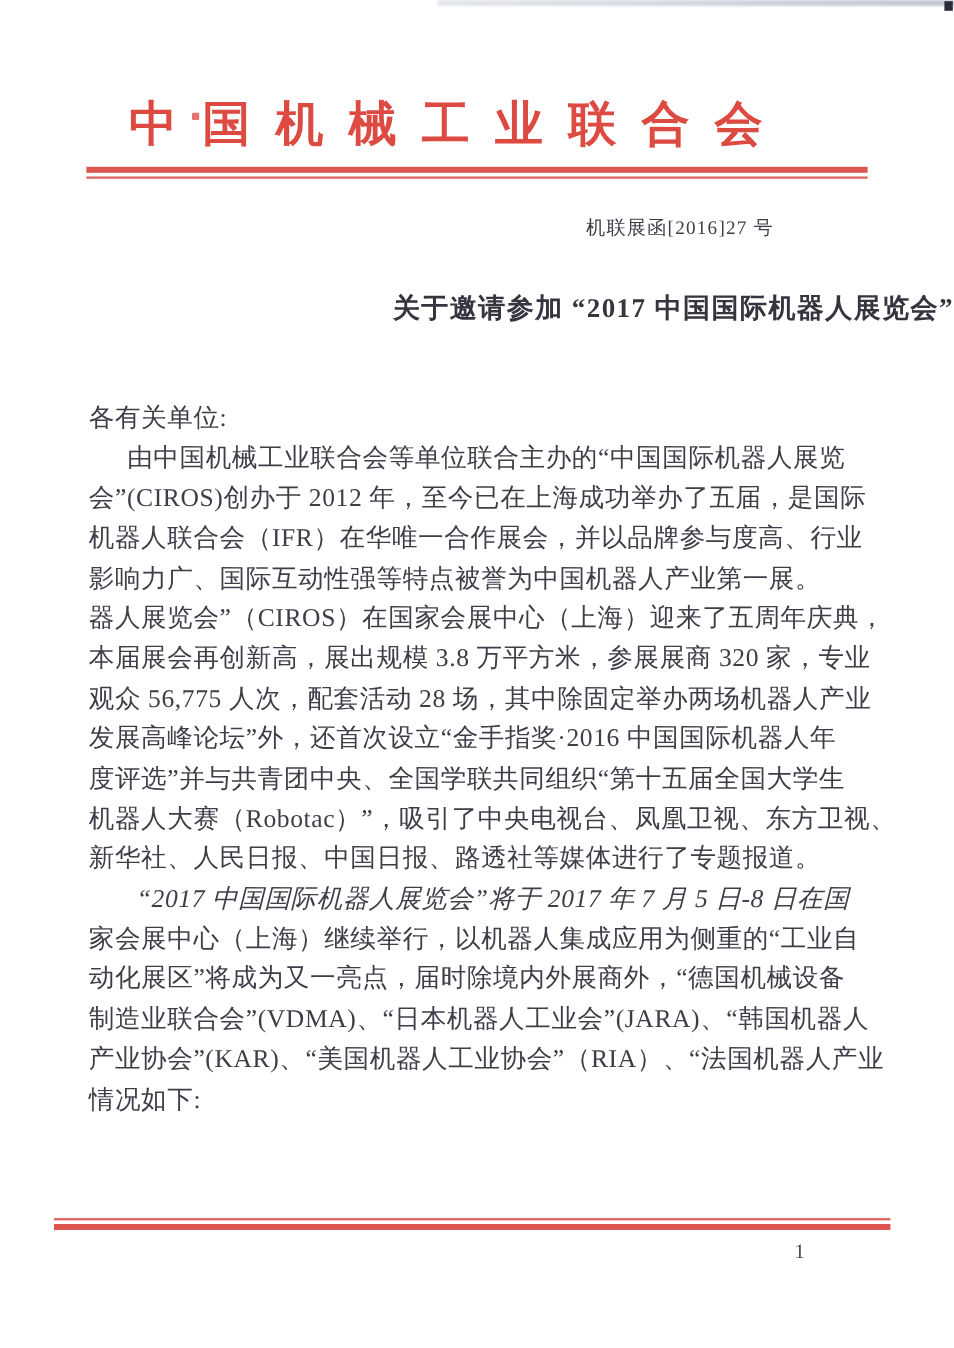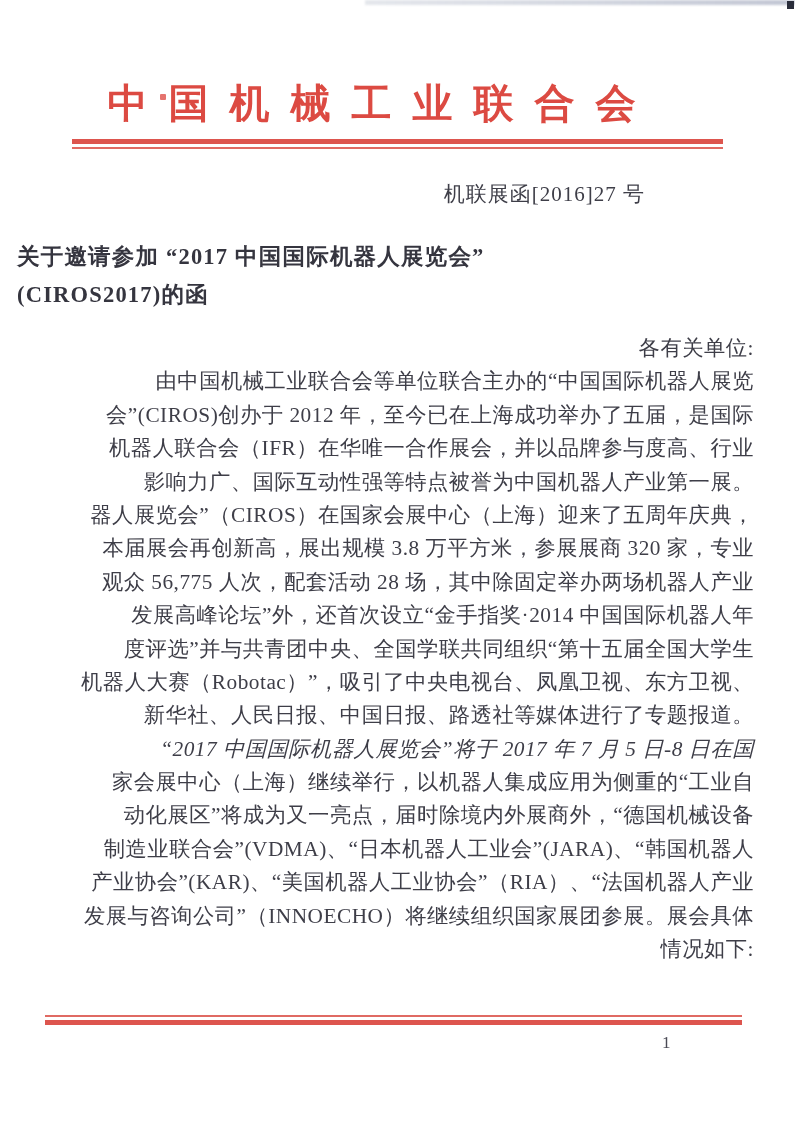--- a/index.html
+++ b/index.html
@@ -62,50 +62,49 @@
   .rule-top-thin {
     position: absolute;
     top: 147px; left: 72px;
     width: 651px; height: 1.6px;
     background: #e06a63;
   }
 
   .ref-number {
     position: absolute;
     top: 180px; right: 150px;
-    font-size: 21px;
+    font-size: 16px;
     letter-spacing: 1px;
     white-space: nowrap;
   }
 
   .title-block {
     position: absolute;
-    top: 238px; left: 17px; right: 0;
-    text-align: left;
+    top: 238px; left: 0; right: 0;
+    text-align: right;
     font-weight: bold;
     font-size: 22.5px;
     letter-spacing: 1.2px;
     line-height: 38px;
     color: #35353f;
   }
 
   
   .body-block {
     position: absolute;
     top: 332px; left: 74px;
     width: 680px;
     font-size: 21.3px;
     line-height: 33.4px;
     letter-spacing: 0.5px;
     color: #3e3e48;
   }
   .body-line {
     white-space: nowrap;
     height: 33.4px;
-    text-align: right;
   }
   .indent-2 { padding-left: 32px; }
   .indent-3 { padding-left: 40px; font-style: italic; }
 
   
   .rule-bottom-thin {
     position: absolute;
     top: 1015px; left: 45px;
     width: 697px; height: 1.6px;
     background: #e06a63;
@@ -134,42 +133,40 @@
 
   <div class="org-name">中国机械工业联合会</div>
 
   <div class="rule-top-thick"></div>
   <div class="rule-top-thin"></div>
 
   <div class="ref-number">机联展函[2016]27 号</div>
 
   <div class="title-block">
     <div>关于邀请参加 “2017 中国国际机器人展览会”</div>
-    <div>(CIROS2017)的函</div>
   </div>
 
   <div class="body-block">
     <div class="body-line">各有关单位:</div>
     <div class="body-line indent-2">由中国机械工业联合会等单位联合主办的“中国国际机器人展览</div>
     <div class="body-line">会”(CIROS)创办于 2012 年，至今已在上海成功举办了五届，是国际</div>
     <div class="body-line">机器人联合会（IFR）在华唯一合作展会，并以品牌参与度高、行业</div>
     <div class="body-line">影响力广、国际互动性强等特点被誉为中国机器人产业第一展。</div>
     <div class="body-line">器人展览会”（CIROS）在国家会展中心（上海）迎来了五周年庆典，</div>
     <div class="body-line">本届展会再创新高，展出规模 3.8 万平方米，参展展商 320 家，专业</div>
     <div class="body-line">观众 56,775 人次，配套活动 28 场，其中除固定举办两场机器人产业</div>
-    <div class="body-line">发展高峰论坛”外，还首次设立“金手指奖·2014 中国国际机器人年</div>
+    <div class="body-line">发展高峰论坛”外，还首次设立“金手指奖·2016 中国国际机器人年</div>
     <div class="body-line">度评选”并与共青团中央、全国学联共同组织“第十五届全国大学生</div>
     <div class="body-line">机器人大赛（Robotac）”，吸引了中央电视台、凤凰卫视、东方卫视、</div>
     <div class="body-line">新华社、人民日报、中国日报、路透社等媒体进行了专题报道。</div>
     <div class="body-line indent-3">“2017 中国国际机器人展览会”将于 2017 年 7 月 5 日-8 日在国</div>
     <div class="body-line">家会展中心（上海）继续举行，以机器人集成应用为侧重的“工业自</div>
     <div class="body-line">动化展区”将成为又一亮点，届时除境内外展商外，“德国机械设备</div>
     <div class="body-line">制造业联合会”(VDMA)、“日本机器人工业会”(JARA)、“韩国机器人</div>
     <div class="body-line">产业协会”(KAR)、“美国机器人工业协会”（RIA）、“法国机器人产业</div>
-    <div class="body-line">发展与咨询公司”（INNOECHO）将继续组织国家展团参展。展会具体</div>
     <div class="body-line">情况如下:</div>
   </div>
 
   <div class="rule-bottom-thin"></div>
   <div class="rule-bottom-thick"></div>
 
   <div class="page-number">1</div>
 
 </div>
 

